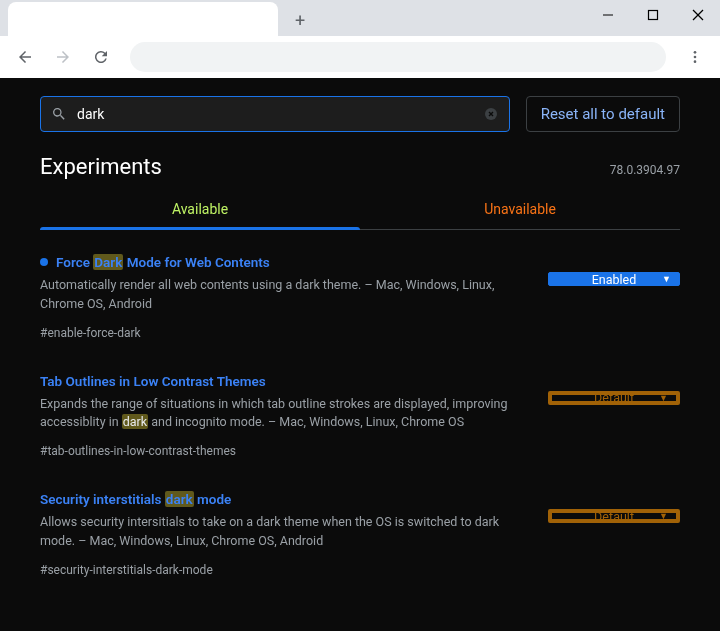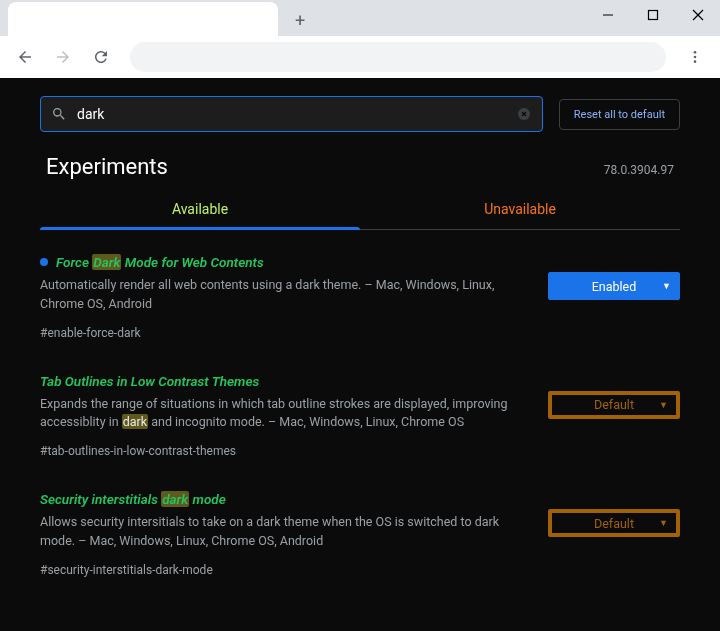--- a/index.html
+++ b/index.html
@@ -22,42 +22,42 @@
 
 
 .page { background: #0b0b0b; height: 553px; color: #e8eaed; overflow: auto; padding: 4px 16px; }
 .page-inner { max-width: 640px; margin: 0 auto; }
 
 .search-row { display: flex; align-items: center; gap: 16px; padding: 14px 0 10px; }
 .search-box { flex: 1; height: 36px; background: #1d1d1d; border: 1.5px solid #1a73e8; border-radius: 4px; display: flex; align-items: center; padding: 0 10px; gap: 10px; }
 .search-icon { color: #9aa0a6; display: flex; }
 .search-input { flex: 1; background: transparent; border: none; outline: none; color: #fff; font-size: 14px; }
 .clear-icon { color: #5f6368; display: flex; }
-.reset-btn { border: 1px solid #3c4043; color: #8ab4f8; background: transparent; padding: 8px 14px; border-radius: 4px; font-size: 11px; cursor: pointer; }
+.reset-btn { border: 1px solid #3c4043; color: #8ab4f8; background: transparent; padding: 8px 14px; border-radius: 4px; font-size: 15px; cursor: pointer; }
 
-.page-title-row { display: flex; align-items: baseline; justify-content: space-between; margin: 12px 6px 10px; }
+.page-title-row { display: flex; align-items: baseline; justify-content: space-between; margin: 12px 0 10px; }
 .page-title { font-size: 22px; font-weight: 400; color: #fff; }
 .version { color: #9aa0a6; font-size: 12px; }
 
 .tabs { display: flex; border-bottom: 1px solid #3c4043; }
 .tab-item { flex: 1; text-align: center; padding: 12px 0; font-size: 14px; color: #f97316; cursor: pointer; }
 .tab-item.active { color: #bef264; }
 .tab-indicator { height: 3px; background: #1a73e8; width: 50%; margin-top: -3px; border-radius: 3px 3px 0 0; }
 
 .flag { display: flex; align-items: flex-start; gap: 16px; padding: 24px 0 8px; border-bottom: none; }
 .flag-content { flex: 1; }
 .flag-title-row { display: flex; align-items: center; gap: 8px; margin-bottom: 6px; }
 .dot { width: 8px; height: 8px; background: #1a73e8; border-radius: 50%; flex-shrink: 0; }
-.flag-title { font-size: 13.5px; font-weight: 600; color: #22c55e; font-style: italic; }
+.flag-title { font-size: 13.5px; font-weight: 600; color: #3b82f6; }
 .flag-title .hl { background: rgba(255, 235, 59, 0.35); border-radius: 2px; padding: 0 1px; }
 .flag-desc { font-size: 12.5px; color: #9aa0a6; line-height: 1.5; margin-bottom: 8px; }
 .flag-desc .hl { background: rgba(255, 235, 59, 0.35); color: #e8eaed; border-radius: 2px; padding: 0 1px; }
 .flag-anchor { font-size: 12px; color: #9aa0a6; }
 .flag-select-wrap { width: 132px; flex-shrink: 0; margin-top: 18px; }
-.flag-select { width: 100%; height: 28px; font-size: 12.5px; text-align: center; border-radius: 2px; position: relative; display: flex; align-items: center; justify-content: center; cursor: pointer; }
+.flag-select { width: 100%; height: 14px; font-size: 12.5px; text-align: center; border-radius: 2px; position: relative; display: flex; align-items: center; justify-content: center; cursor: pointer; }
 .flag-select.enabled { background: #1a73e8; color: #fff; border: 1px solid #1a73e8; }
 .flag-select.default { background: transparent; color: #a16207; border: 4px solid #a16207; }
 .flag-select .caret { position: absolute; right: 8px; font-size: 9px; }
 </style>
 </head>
 <body>
 
 <div class="browser-chrome">
   <div class="titlebar">
     <div class="tab"></div>

